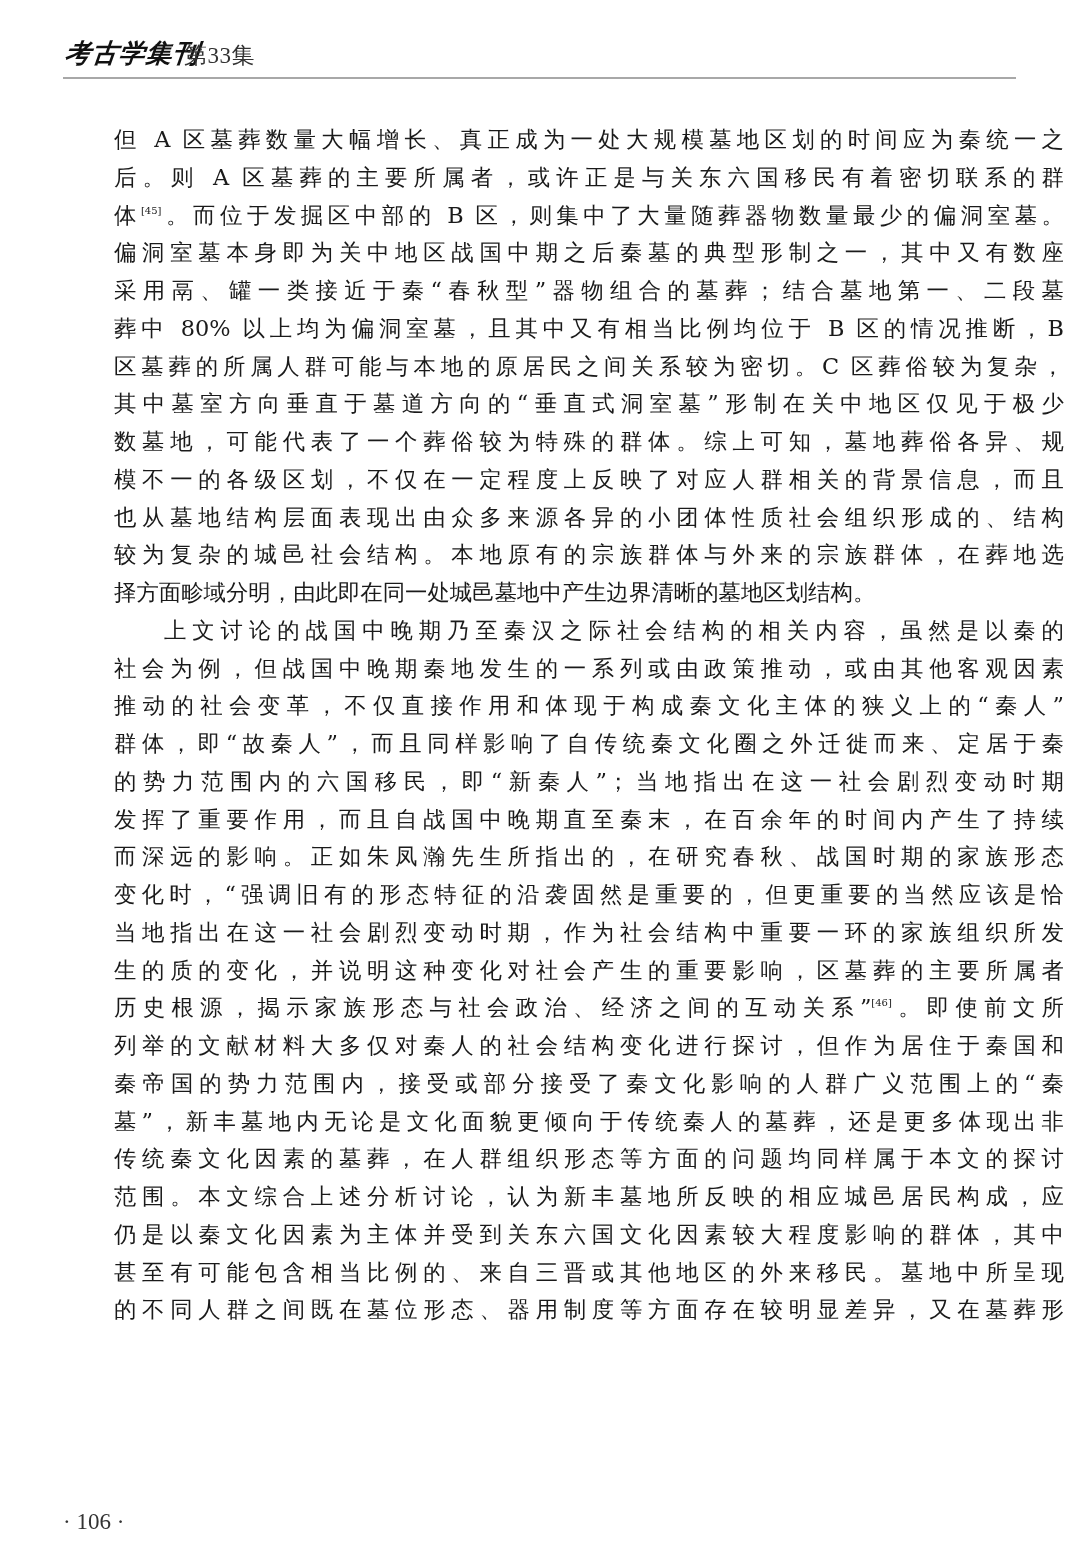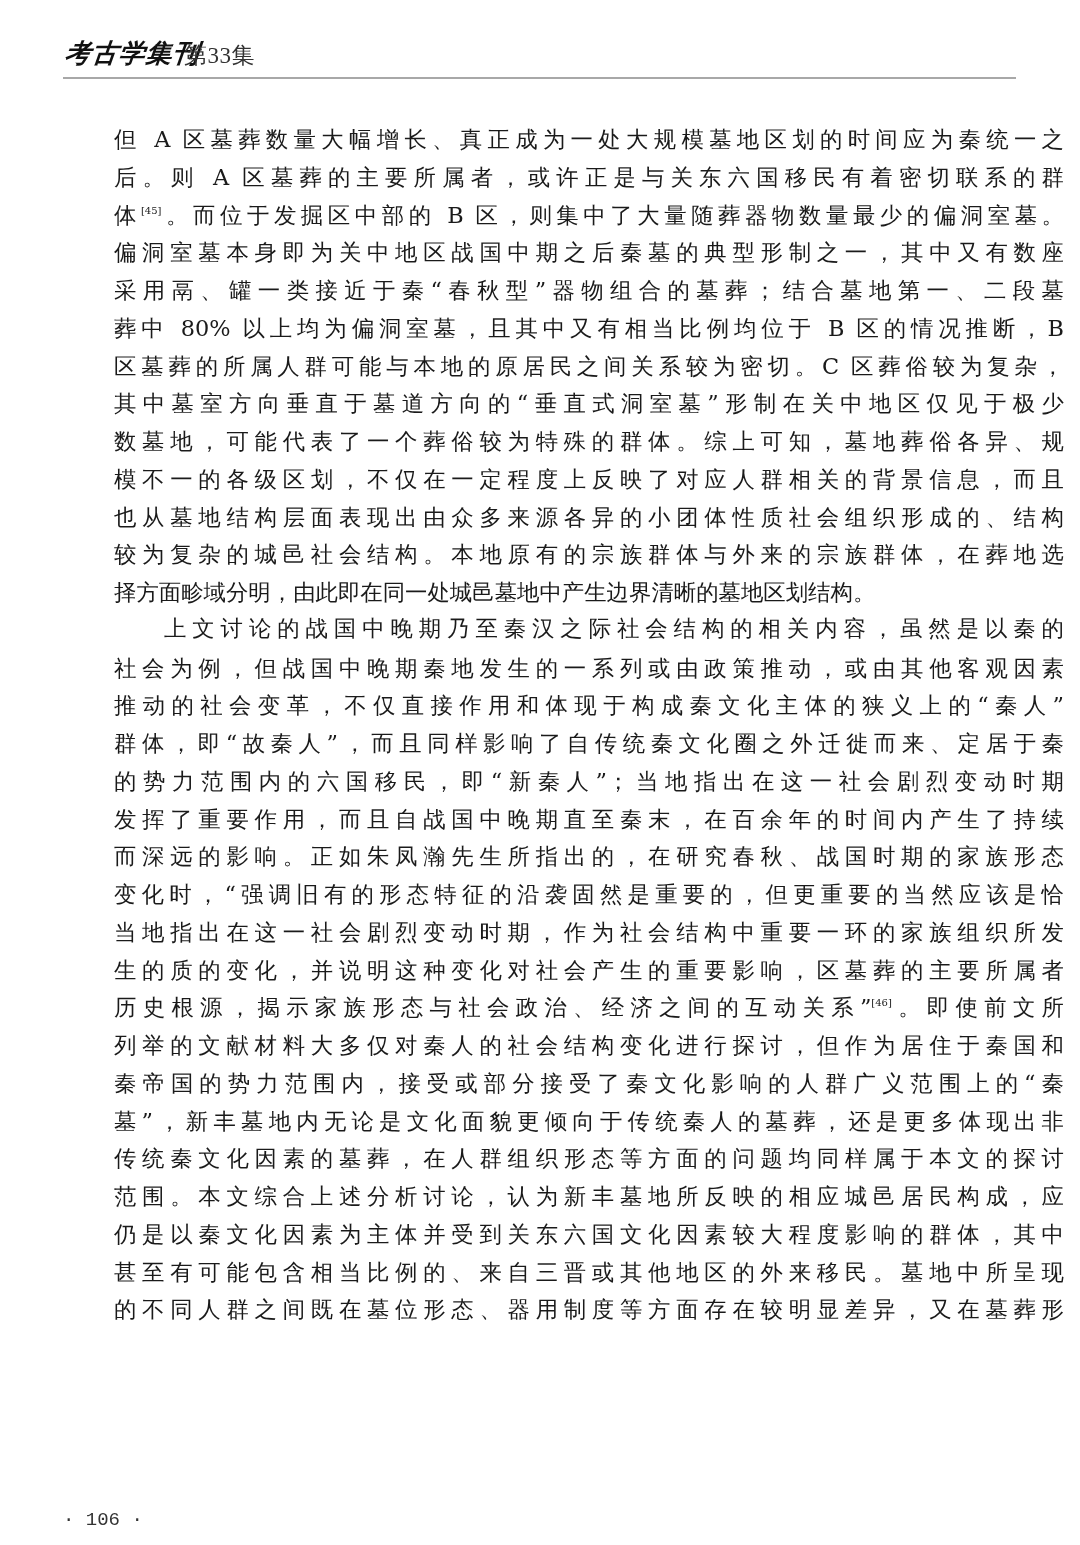--- a/index.html
+++ b/index.html
@@ -58,33 +58,32 @@
       white-space: nowrap;
       text-align: justify;
       text-align-last: justify;
       letter-spacing: 0;
     }
     .line.last {
       text-align-last: left;
     }
     .line.indent {
       padding-left: 50px;
-      font-family: Liberation Mono, monospace;
     }
     sup.ref {
       font-size: 10px;
       vertical-align: 9px;
       line-height: 0;
     }
     .page-number {
       position: absolute;
       left: 63px;
       top: 1509px;
-      font-family: Liberation Mono, monospace;
-      font-size: 19px;
+      font-family: Liberation Serif, serif;
+      font-size: 23px;
       color: #333;
     }
   </style>
 </head>
 <body>
 
 <div class="header">
   <span class="journal-name">考古学集刊</span>
   <span class="volume">第33集</span>
 </div>

